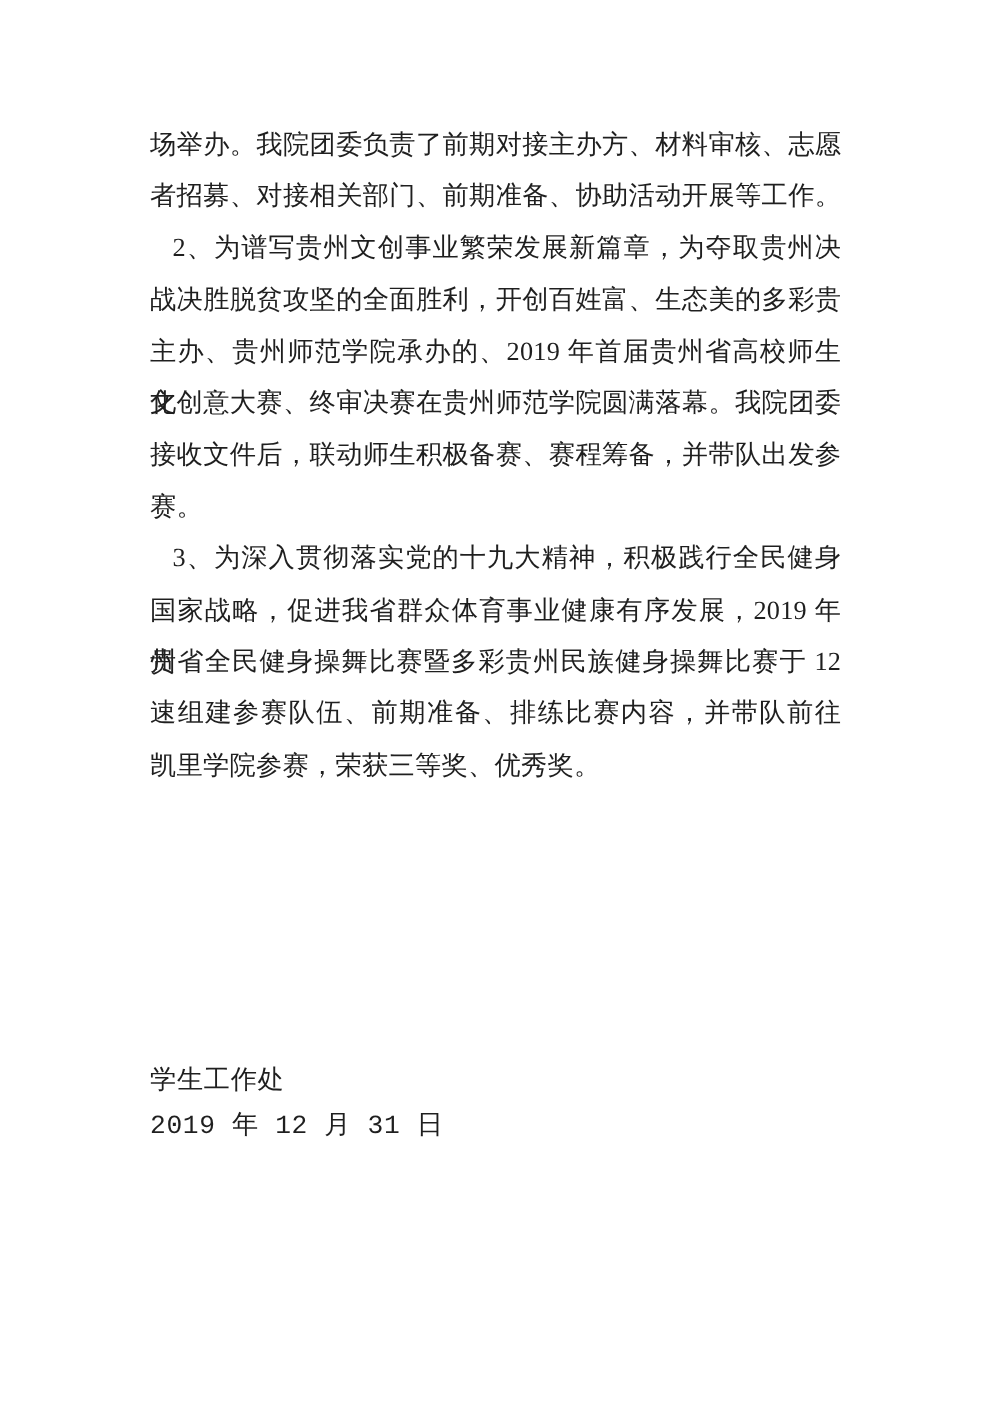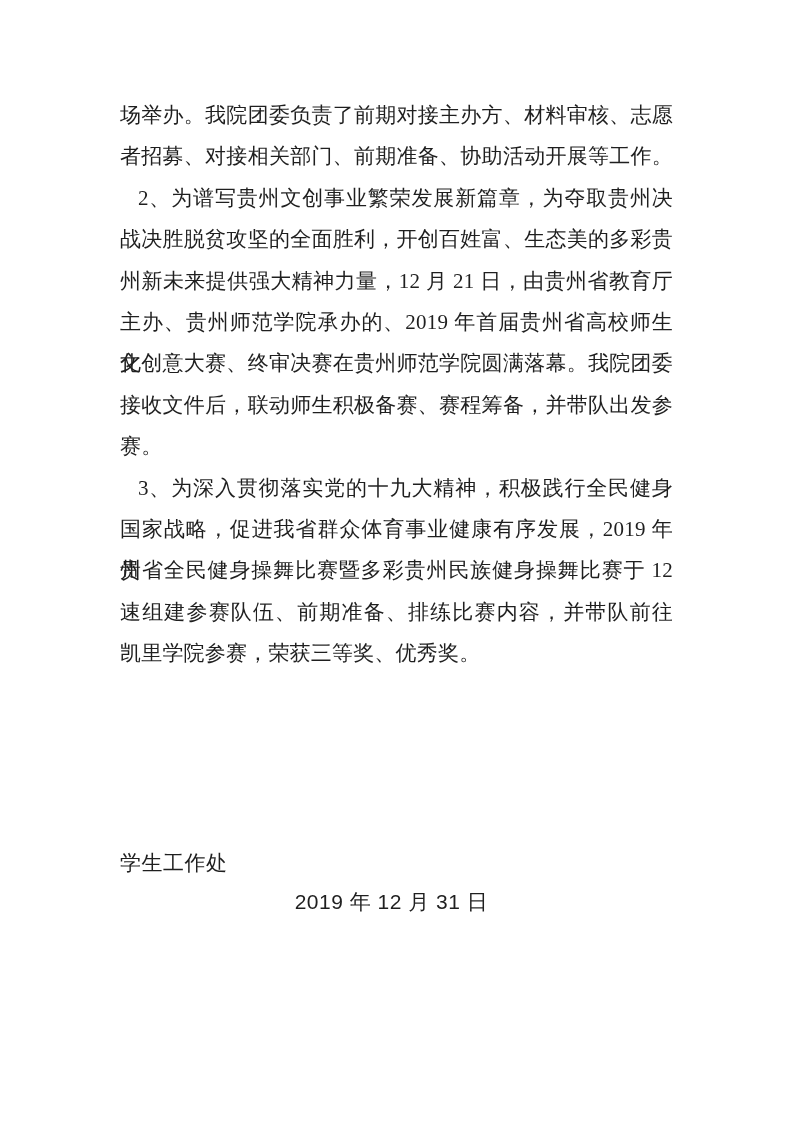--- a/index.html
+++ b/index.html
@@ -49,38 +49,37 @@
     font-size: 21px;
     line-height: 28px;
     letter-spacing: 0.5px;
   }
   .date-line {
     position: absolute;
     left: 120px;
     top: 887px;
     width: 553px;
     box-sizing: border-box;
-    text-align: center;
+    text-align: left;
     padding-right: 10px;
     font-size: 21px;
     line-height: 30px;
-    font-family: Liberation Sans, sans-serif;
+    font-family: Liberation Mono, monospace;
     letter-spacing: 0.5px;
   }
 </style>
 </head>
 <body>
 
 <div class="page">
   <div class="doc-body">
       <div class="line just">场举办。我院团委负责了前期对接主办方、材料审核、志愿</div>
       <div class="line just">者招募、对接相关部门、前期准备、协助活动开展等工作。</div>
       <div class="line just indent">2、为谱写贵州文创事业繁荣发展新篇章，为夺取贵州决</div>
       <div class="line just">战决胜脱贫攻坚的全面胜利，开创百姓富、生态美的多彩贵</div>
-      <div class="line just">州新未来提供强大精神力量，12 月 21 日，由贵州省教育厅</div>
       <div class="line just">主办、贵州师范学院承办的、2019 年首届贵州省高校师生文</div>
       <div class="line just">化创意大赛、终审决赛在贵州师范学院圆满落幕。我院团委</div>
       <div class="line just">接收文件后，联动师生积极备赛、赛程筹备，并带队出发参</div>
       <div class="line">赛。</div>
       <div class="line just indent">3、为深入贯彻落实党的十九大精神，积极践行全民健身</div>
       <div class="line just">国家战略，促进我省群众体育事业健康有序发展，2019 年贵</div>
       <div class="line just">州省全民健身操舞比赛暨多彩贵州民族健身操舞比赛于 12</div>
       <div class="line just">速组建参赛队伍、前期准备、排练比赛内容，并带队前往</div>
       <div class="line">凯里学院参赛，荣获三等奖、优秀奖。</div>
     </div>

